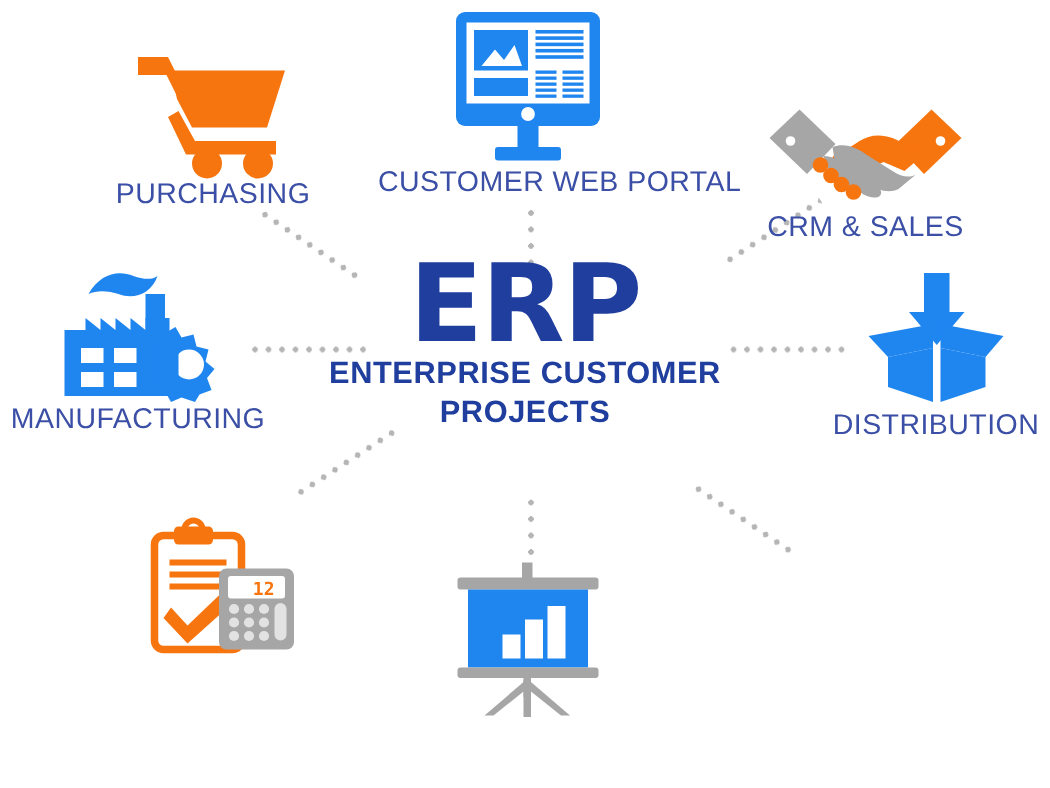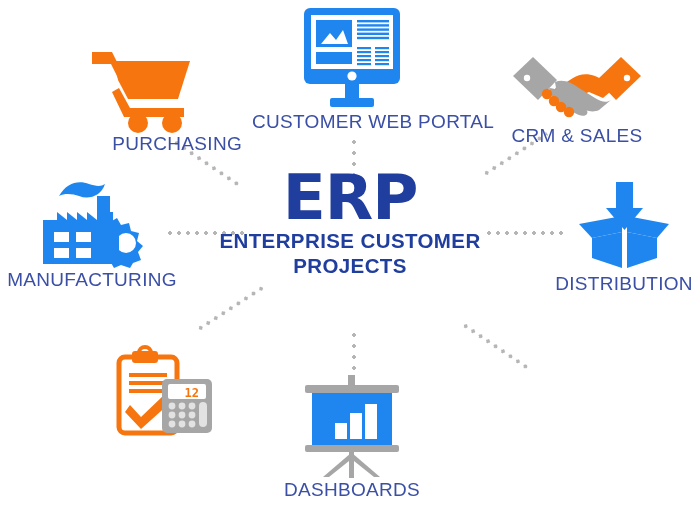--- a/index.html
+++ b/index.html
@@ -38,21 +38,21 @@
   #center-block {
     position: absolute;
     left: 190px;
     top: 168px;
     width: 320px;
     text-align: center;
   }
   #erp-acronym {
     font-family: "DejaVu Sans", sans-serif;
     font-weight: bold;
-    font-size: 63px;
+    font-size: 72px;
     line-height: 0.95;
     color: #1f3e9e;
     letter-spacing: -1px;
   }
   #erp-sub1, #erp-sub2 {
     font-family: "Liberation Sans", sans-serif;
     font-weight: bold;
     font-size: 20.5px;
     color: #1f3e9e;
     letter-spacing: 0.4px;
@@ -89,21 +89,21 @@
   <div class="conn" style="left:199px; top:327px; width:76px; transform:rotate(-33deg);"></div>
   <div class="conn-v" style="left:352px; top:333px; height:42px;"></div>
   <div class="conn" style="left:464px; top:323px; width:78px; transform:rotate(34deg);"></div>
 
   <div id="center-block">
     <div id="erp-acronym">ERP</div>
     <div id="erp-sub1">ENTERPRISE CUSTOMER</div>
     <div id="erp-sub2">PROJECTS</div>
   </div>
 
-  <div class="node" style="left:42px; top:44px;text-align:right;">
+  <div class="node" style="left:42px; top:30px;">
     <div class="icon-wrap" style="height:88px;">
       <svg width="112" height="88" viewBox="0 0 112 88">
         <path d="M6 8 L26 8 L37 30 L34 38 L25 20 L6 20 Z" fill="#f7750f"></path>
         <path d="M28 17 L104 17 L92 55 L42 55 L32 36 Z" fill="#f7750f"></path>
         <path d="M33 44 L44 64 L98 64 L98 73 L38 73 L26 48 Z" fill="#f7750f"></path>
         <circle cx="52" cy="79" r="10" fill="#f7750f"></circle>
         <circle cx="86" cy="79" r="10" fill="#f7750f"></circle>
       </svg>
     </div>
     <div class="node-label">PURCHASING</div>
@@ -137,21 +137,21 @@
           <rect x="97" y="57" width="14" height="2.2"></rect>
         </g>
         <circle cx="74" cy="70" r="4.6" fill="#ffffff"></circle>
         <rect x="67" y="78" width="14" height="16" fill="#1f86f0"></rect>
         <rect x="52" y="92" width="44" height="9" rx="2" fill="#1f86f0"></rect>
       </svg>
     </div>
     <div class="node-label">CUSTOMER WEB PORTAL</div>
   </div>
 
-  <div class="node" style="left:477px; top:52px;">
+  <div class="node" style="left:477px; top:68px;">
     <div class="icon-wrap" style="height:72px;">
       <svg width="140" height="72" viewBox="0 0 140 72">
         <path d="M6 24 L26 5 L50 28 L31 48 Z" fill="#a6a6a6"></path>
         <circle cx="20" cy="26" r="3.2" fill="#ffffff"></circle>
         <path d="M134 24 L114 5 L90 28 L109 48 Z" fill="#f7750f"></path>
         <circle cx="120" cy="26" r="3.2" fill="#ffffff"></circle>
         <path d="M88 24 C80 21, 72 22, 66 26 C60 30, 55 33, 50 34 L46 40 C52 42, 60 40, 66 36 L62 43 C68 45, 76 43, 82 40 L96 46 L110 34 Z" fill="#f7750f"></path>
         <path d="M48 30 C56 27, 64 30, 72 36 L88 46 C94 50, 100 51, 104 48 L92 58 C86 61, 78 59, 72 55 L50 42 Z" fill="#a6a6a6"></path>
         <path d="M42 36 C48 36, 56 40, 62 45 L72 52 C78 56, 82 59, 80 62 C78 65, 72 64, 66 60 L46 48 Z" fill="#a6a6a6"></path>
         <circle cx="40" cy="42" r="5.2" fill="#f7750f"></circle>
@@ -189,21 +189,21 @@
         <path d="M20 44 L63 36 L63 52 L33 58 Z" fill="#1f86f0"></path>
         <path d="M110 44 L68 36 L68 52 L98 58 Z" fill="#1f86f0"></path>
         <path d="M33 58 L63 52 L63 88 L33 78 Z" fill="#1f86f0"></path>
         <path d="M98 58 L68 52 L68 88 L98 78 Z" fill="#1f86f0"></path>
         <path d="M63 52 L33 58 L20 44 L45 38 Z" fill="#ffffff" opacity="0"></path>
       </svg>
     </div>
     <div class="node-label">DISTRIBUTION</div>
   </div>
 
-  <div class="node" style="left:62px; top:345px;">
+  <div class="node" style="left:46px; top:345px;">
     <div class="icon-wrap" style="height:88px;">
       <svg width="120" height="88" viewBox="0 0 120 88">
         <circle cx="43" cy="8" r="6" fill="none" stroke="#f7750f" stroke-width="4"></circle>
         <rect x="17" y="12" width="58" height="76" rx="6" fill="none" stroke="#f7750f" stroke-width="5"></rect>
         <rect x="30" y="6" width="26" height="12" rx="3" fill="#f7750f"></rect>
         <g fill="#f7750f">
           <rect x="27" y="28" width="38" height="4"></rect>
           <rect x="27" y="36" width="38" height="4"></rect>
           <rect x="27" y="44" width="38" height="4"></rect>
         </g>
@@ -236,17 +236,16 @@
         <rect x="18" y="70" width="94" height="7" rx="2" fill="#a6a6a6"></rect>
         <rect x="48" y="48" width="12" height="16" fill="#ffffff"></rect>
         <rect x="63" y="38" width="12" height="26" fill="#ffffff"></rect>
         <rect x="78" y="29" width="12" height="35" fill="#ffffff"></rect>
         <rect x="62" y="77" width="5" height="13" fill="#a6a6a6"></rect>
         <path d="M64 78 L36 102 L42 102 L67 82 Z" fill="#a6a6a6"></path>
         <path d="M65 78 L93 102 L87 102 L62 82 Z" fill="#a6a6a6"></path>
         <rect x="62" y="78" width="5" height="25" fill="#a6a6a6"></rect>
       </svg>
     </div>
-    <div class="node-label">DASHBOARDS</div>
   </div>
 
 
 </div>
 
 </body></html>

